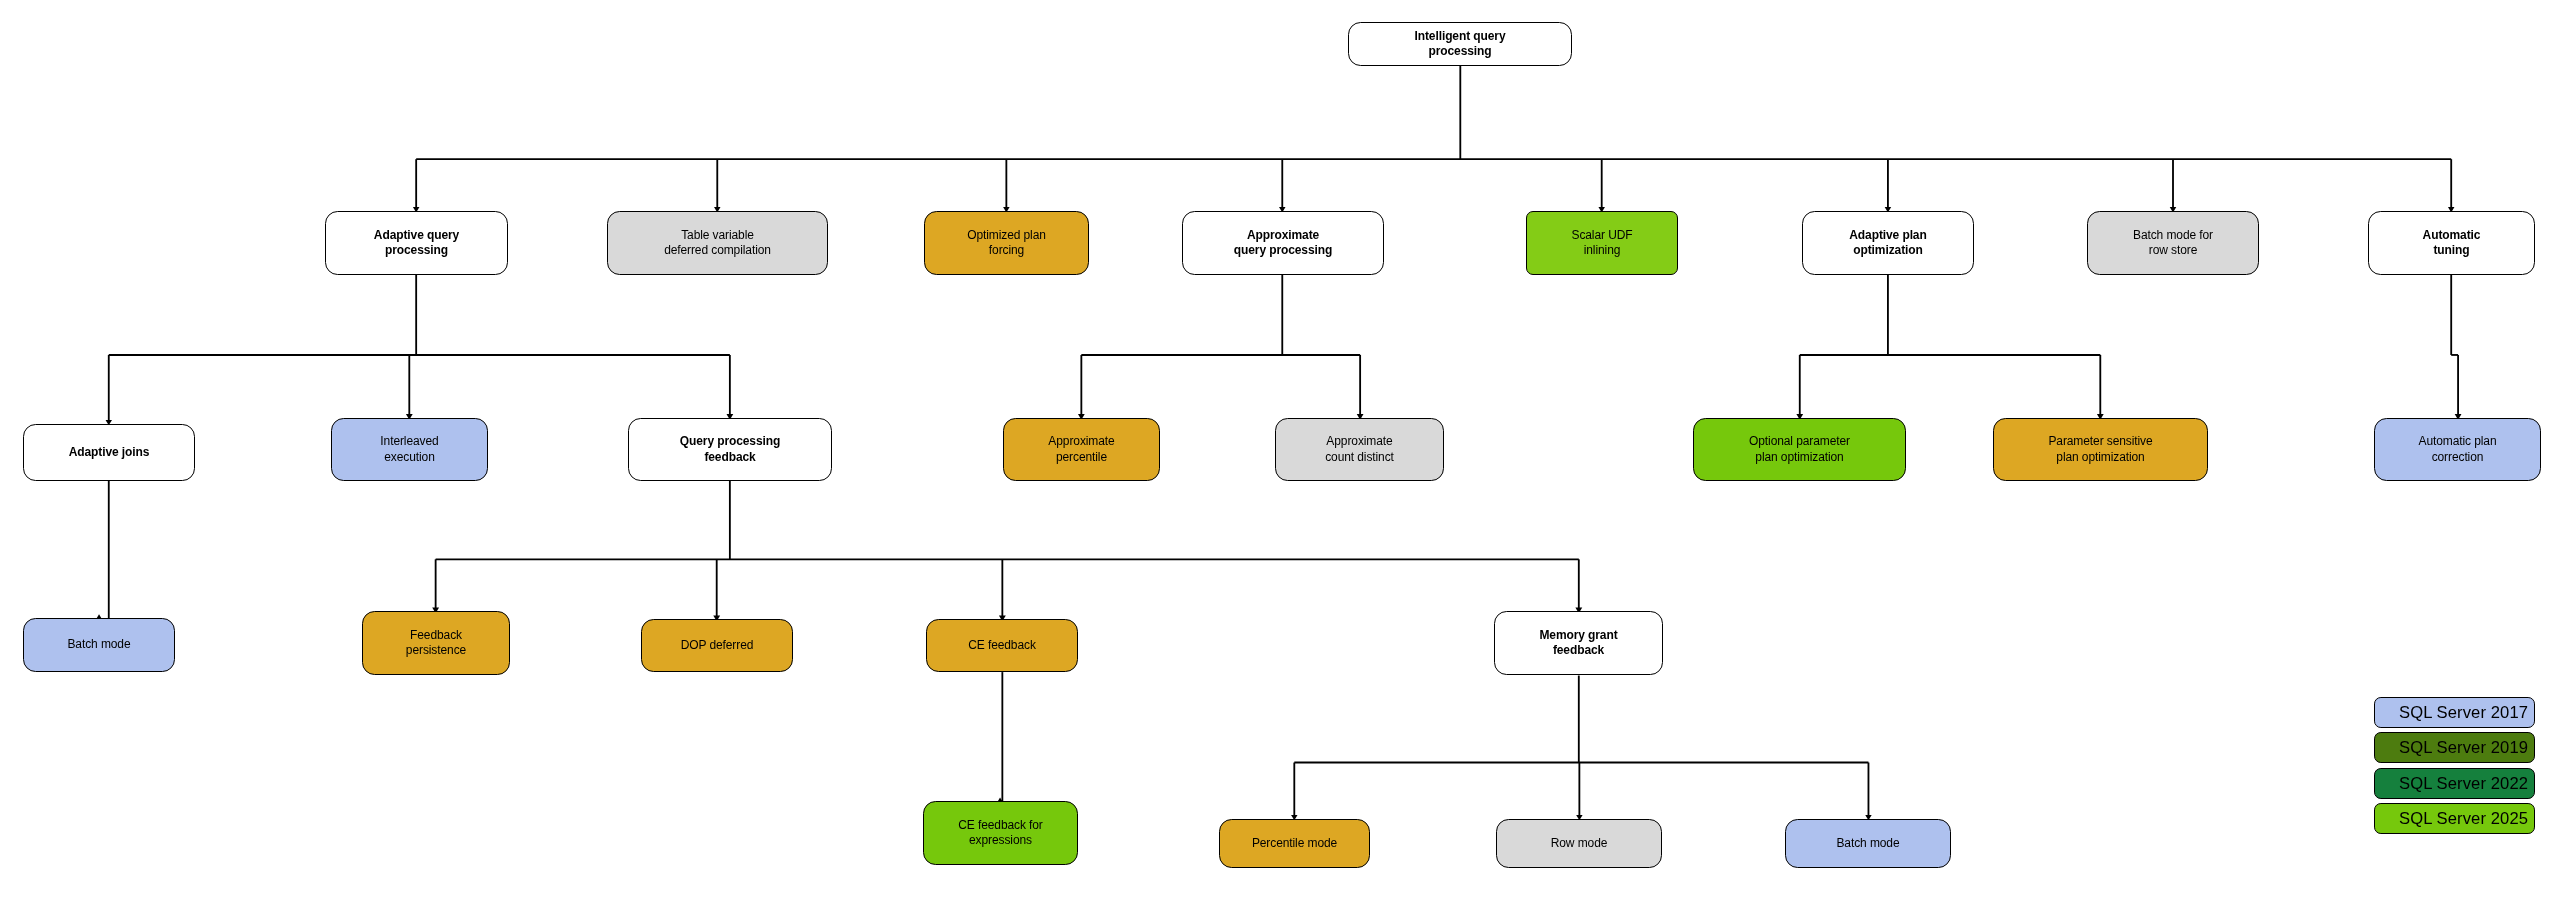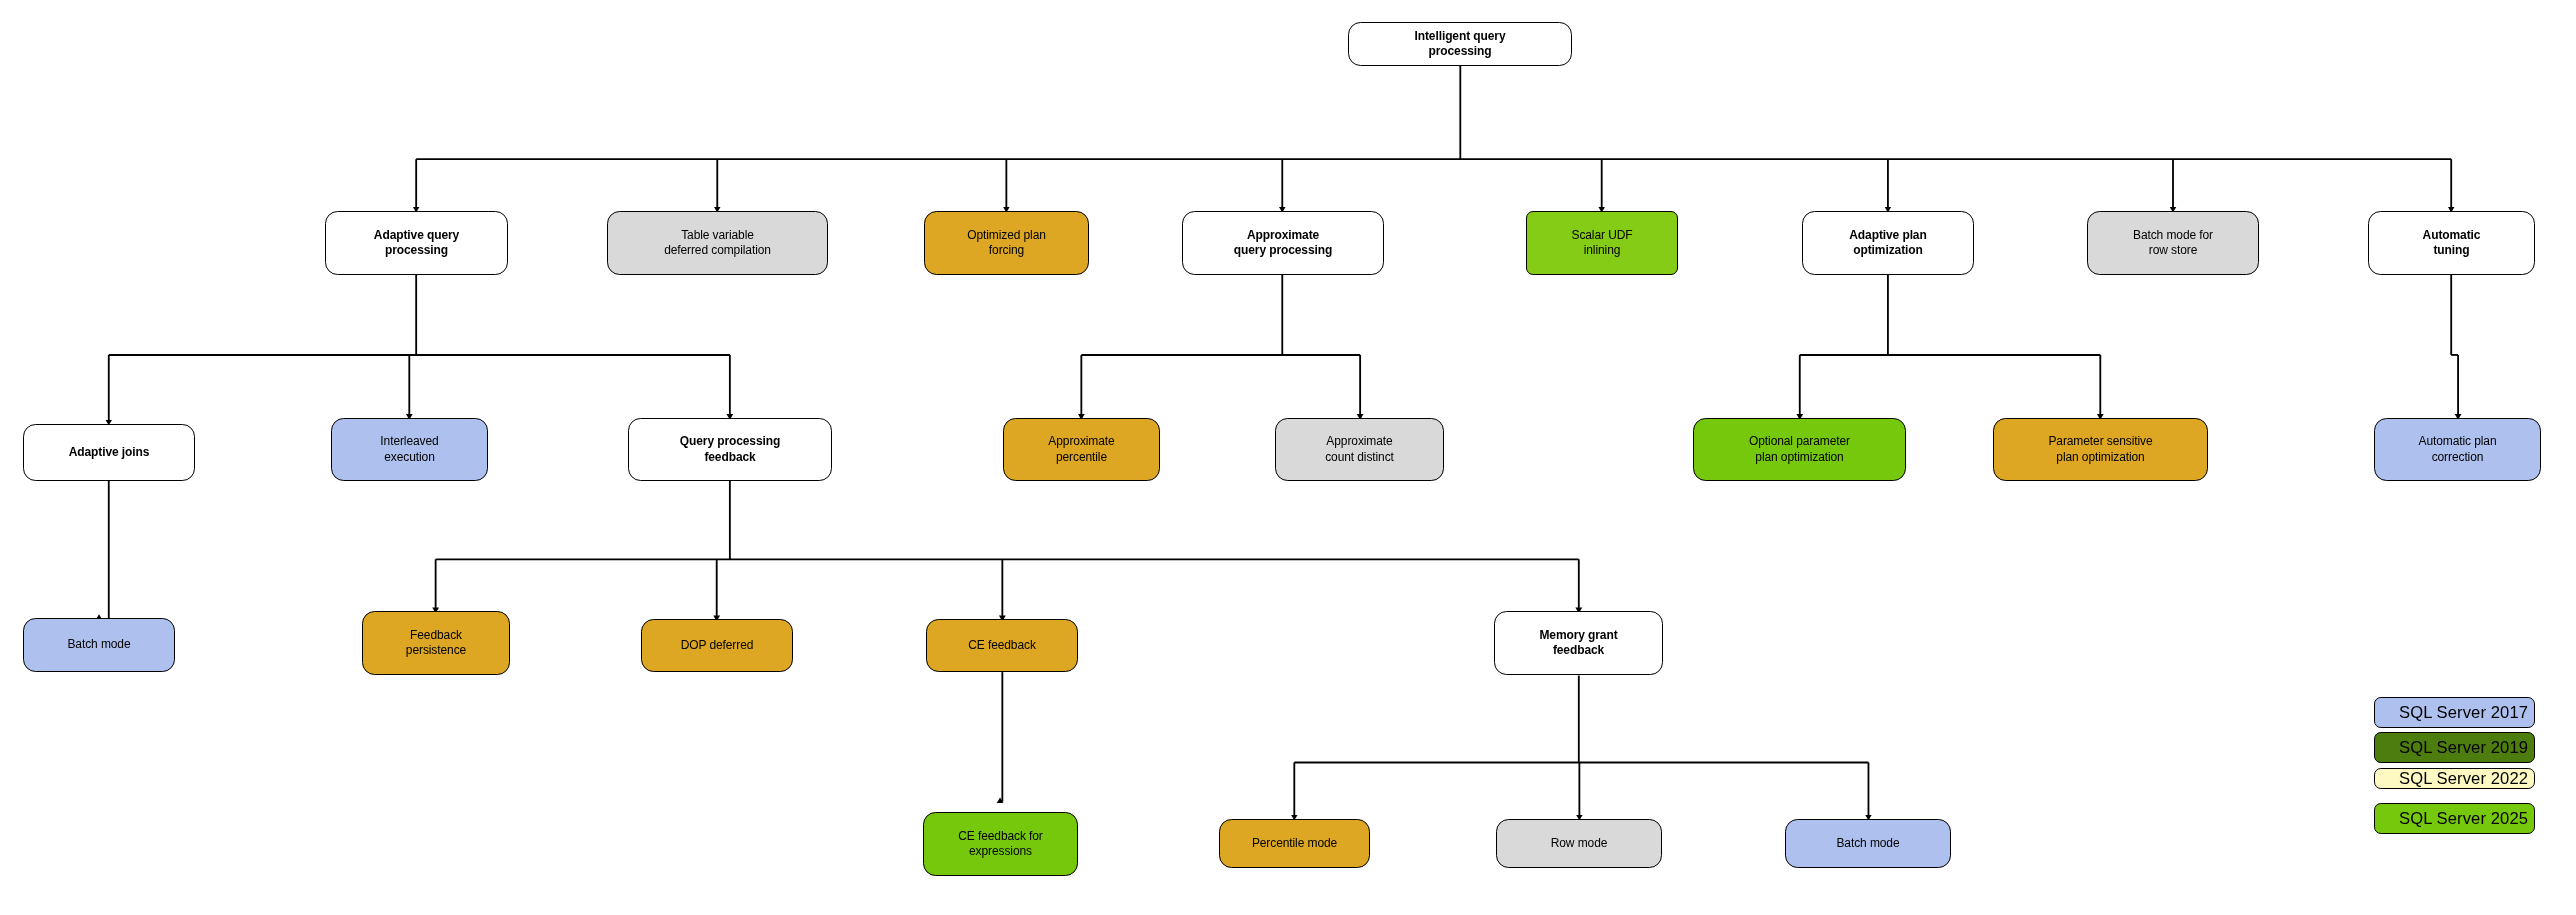--- a/index.html
+++ b/index.html
@@ -162,42 +162,42 @@
       </div>
       <div class="node" style="left: 641px; top: 619px; width: 152px; height: 53px; background: rgb(221, 167, 35);">
         <span class="lbl">DOP deferred</span>
       </div>
       <div class="node" style="left: 926px; top: 619px; width: 152px; height: 53px; background: rgb(221, 167, 35);">
         <span class="lbl">CE feedback</span>
       </div>
       <div class="node bold" style="left: 1494px; top: 611px; width: 169px; height: 64px; background: rgb(255, 255, 255);">
         <span class="lbl">Memory grant<br>feedback</span>
       </div>
-      <div class="node" style="left: 923px; top: 801px; width: 155px; height: 64px; background: rgb(118, 200, 12); margin-top: 11px;">
+      <div class="node" style="left: 923px; top: 801px; width: 155px; height: 64px; background: rgb(118, 200, 12);">
         <span class="lbl">CE feedback for<br>expressions</span>
       </div>
       <div class="node" style="left: 1219px; top: 819px; width: 151px; height: 49px; background: rgb(221, 167, 35);">
         <span class="lbl">Percentile mode</span>
       </div>
       <div class="node" style="left: 1496px; top: 819px; width: 166px; height: 49px; background: rgb(217, 217, 217);">
         <span class="lbl">Row mode</span>
       </div>
       <div class="node" style="left: 1785px; top: 819px; width: 166px; height: 49px; background: rgb(174, 193, 238);">
         <span class="lbl">Batch mode</span>
       </div>
     </div>
 
   <div id="legend">
       <div class="legend-item" style="left: 2374px; top: 697px; width: 161px; height: 31px; background: rgb(174, 193, 238);">
         <span>SQL Server 2017</span>
       </div>
       <div class="legend-item" style="left: 2374px; top: 732px; width: 161px; height: 31px; background: #4d7c0f;">
         <span>SQL Server 2019</span>
       </div>
-      <div class="legend-item" style="left: 2374px; top: 768px; width: 161px; height: 21px; background: #fef9c3;">
+      <div class="legend-item" style="left: 2374px; top: 768px; width: 161px; height: 31px; background: #15803d;">
         <span>SQL Server 2022</span>
       </div>
       <div class="legend-item" style="left: 2374px; top: 803px; width: 161px; height: 31px; background: rgb(118, 200, 12);">
         <span>SQL Server 2025</span>
       </div>
     </div>
 </div>
 
 
 </body></html>

